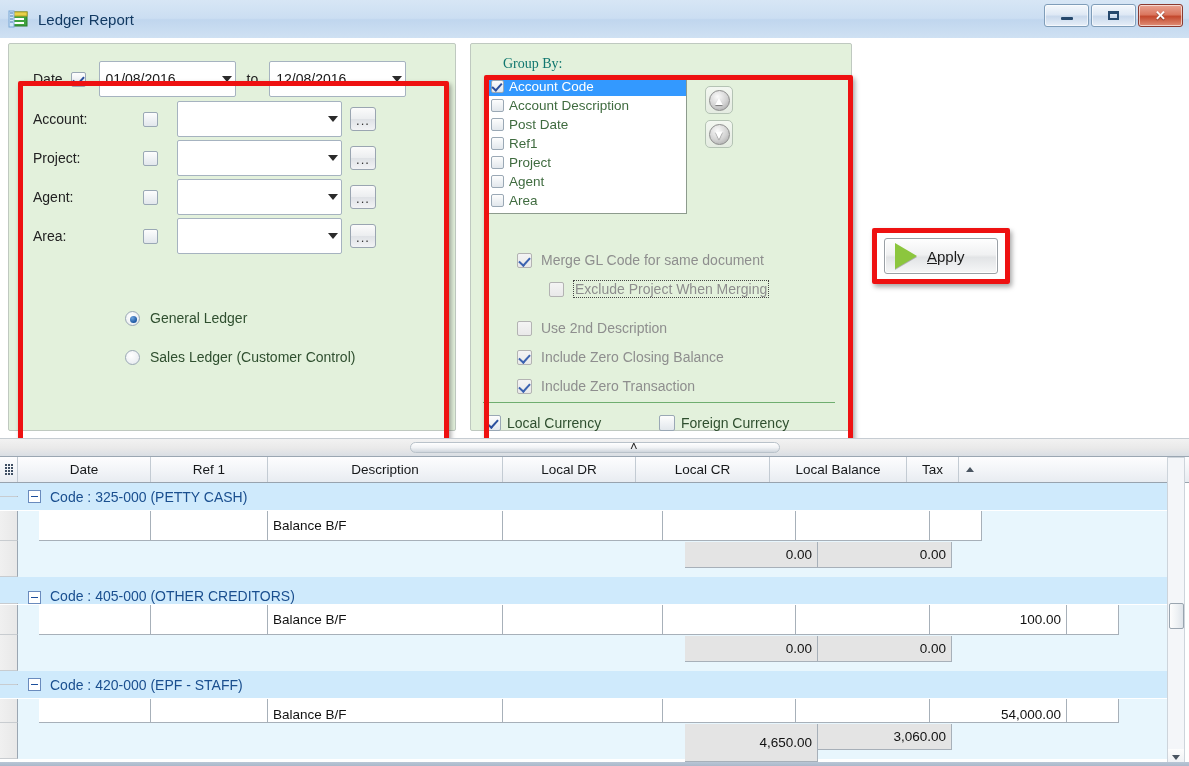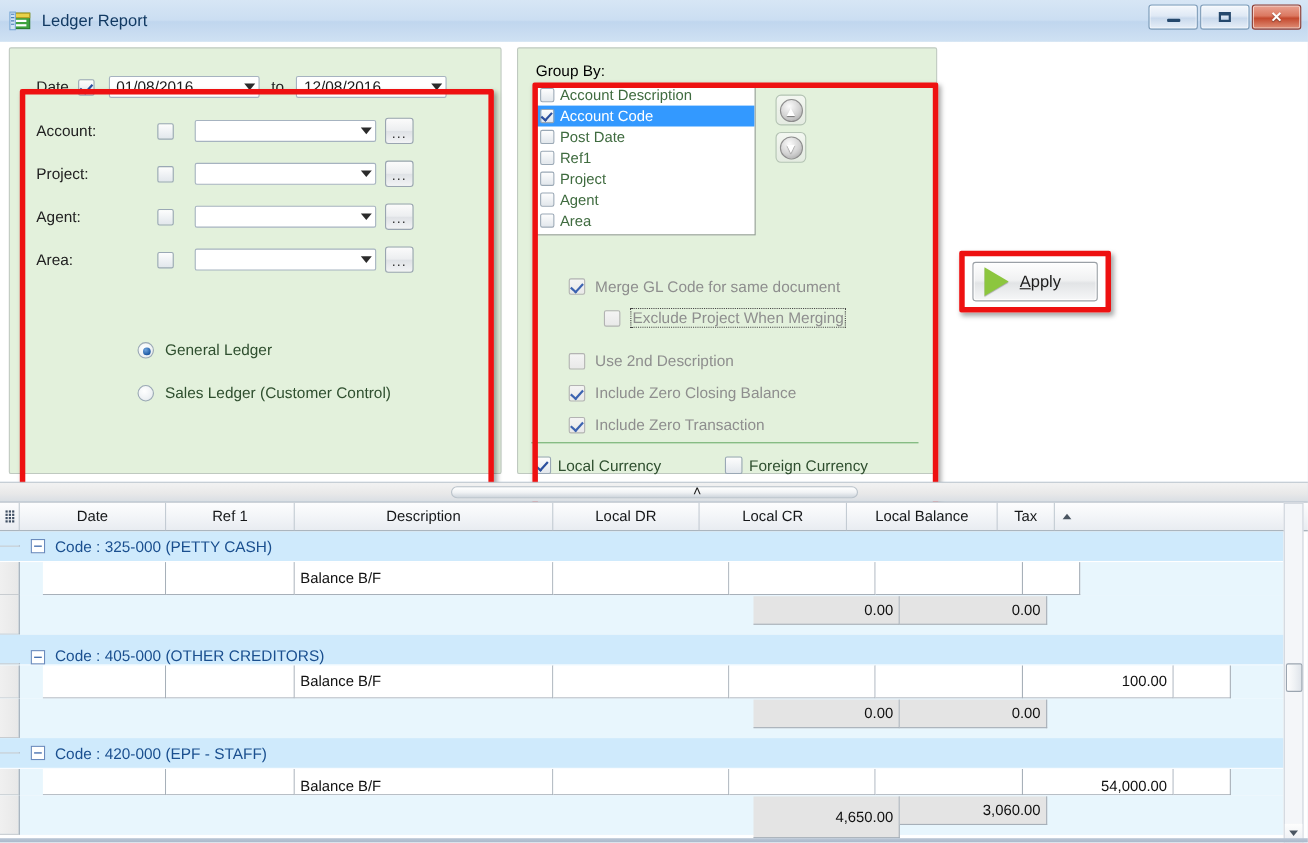--- a/index.html
+++ b/index.html
@@ -88,21 +88,21 @@
     position: absolute;
     left: 3px; top: 1px;
     width: 5px; height: 9px;
     border: solid #2b4f9e; border-width: 0 2px 2px 0;
     transform: rotate(42deg);
   }
   .cbox.dis { background: linear-gradient(to bottom, #f4f4f4 0%, #e9e9e9 100%); border-color: #b3b3b3; }
   .cbox.dis.checked::after { border-color: #3c63b0; }
 
   .combo {
-    height: 20px; background: #fff; border: 1px solid #a6b3c0; border-radius: 2px;
+    height: 36px; background: #fff; border: 1px solid #a6b3c0; border-radius: 2px;
     display: flex; align-items: center; padding: 0 3px 0 6px; position: relative;
     font-size: 14px; color: #1a1a1a;
   }
   .combo .arrow {
     margin-left: auto; width: 0; height: 0;
     border-left: 5px solid transparent; border-right: 5px solid transparent;
     border-top: 6px solid #2b2b2b;
   }
   .ellipsis-btn {
     width: 26px; height: 24px; border: 1px solid #9aa5b1; border-radius: 3px;
@@ -121,21 +121,21 @@
     position: relative; flex: none;
   }
   .radio.sel::after {
     content: ""; position: absolute; left: 4px; top: 4px;
     width: 7px; height: 7px; border-radius: 50%;
     background: radial-gradient(circle at 35% 30%, #6fa4de 0%, #17539f 75%);
   }
   .radio-label { font-size: 14px; color: #2f4f2f; text-align: right; }
 
   
-  .gb-title { position: absolute; left: 16px; top: 12px; font-size: 14px; color: #000000; }
+  .gb-title { position: absolute; left: 32px; top: 12px; font-size: 14px; color: #0f766e; font-family: Liberation Serif, serif; }
   #gb-list {
     position: absolute; left: 16px; top: 32px; width: 200px; height: 138px;
     background: #fff; border: 1px solid #8d9b8d; overflow: hidden;
   }
   .gb-item { height: 19px; display: flex; align-items: center; gap: 5px; padding-left: 3px; font-size: 13.5px; color: #3f6b3f; }
   .gb-item.selected { background: #3399ff; color: #ffffff; }
   .gb-item .cbox { width: 13px; height: 13px; }
   .gb-item .cbox.checked::after { left: 2px; top: 0px; width: 4px; height: 8px; }
 
   .arrow-btn {
@@ -367,27 +367,27 @@
         <span class="radio"></span>
         <span class="radio-label">Sales Ledger (Customer Control)</span>
       </div>
     </div>
 
     <div class="groupbox" id="right-group">
 
       <div class="gb-title">Group By:</div>
 
       <div id="gb-list">
+        <div class="gb-item selected">
+          <span class="cbox checked"></span>
+          <span>Account Code</span>
+        </div>
         <div class="gb-item">
           <span class="cbox"></span>
           <span>Account Description</span>
-        </div>
-        <div class="gb-item selected">
-          <span class="cbox checked"></span>
-          <span>Account Code</span>
         </div>
         <div class="gb-item">
           <span class="cbox"></span>
           <span>Post Date</span>
         </div>
         <div class="gb-item">
           <span class="cbox"></span>
           <span>Ref1</span>
         </div>
         <div class="gb-item">

